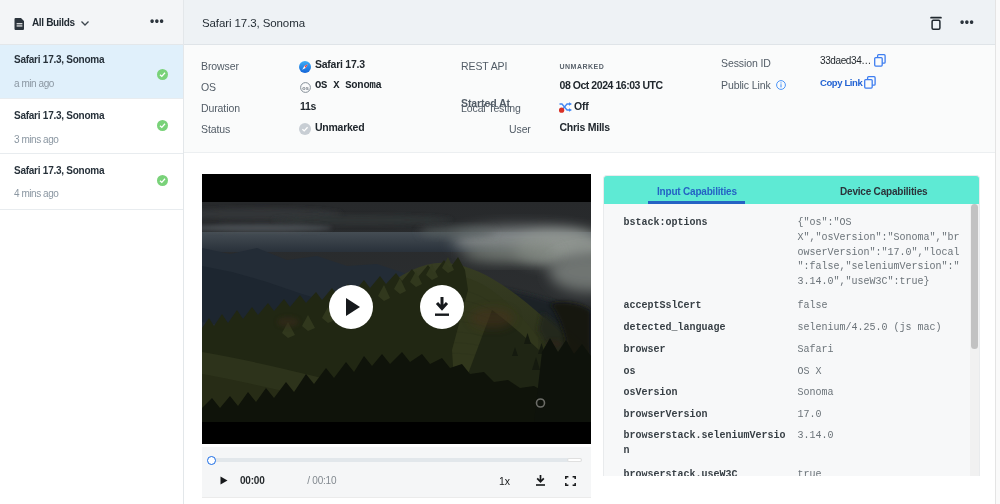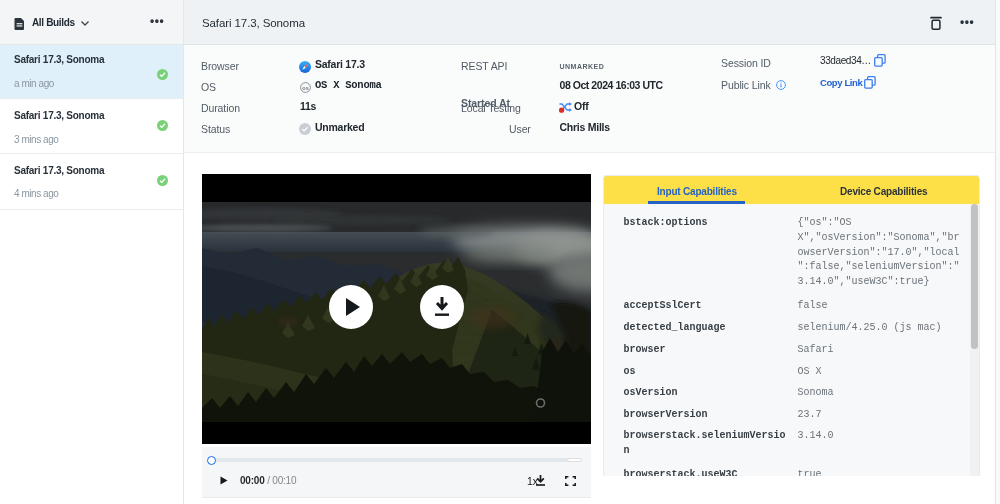--- a/index.html
+++ b/index.html
@@ -25,21 +25,21 @@
     background:#fafbfb; border-bottom:1px solid #eceff1; }
   .lbl { position:absolute; font-size:10.5px; letter-spacing:-0.1px; color:#525c66; }
   .val { position:absolute; font-size:10.5px; font-weight:bold; letter-spacing:-0.25px; color:#20272d; }
   
   #vframe { position:absolute; left:202px; top:174px; width:389px; height:270px; background:#000; }
   .ovbtn { position:absolute; width:44px; height:44px; border-radius:50%; background:#fff; }
   #vctrl { position:absolute; left:202px; top:447px; width:389px; height:51px;
     background:#f5f6f7; border-bottom:1px solid #ebebeb; }
   
   #caps { position:absolute; left:603px; top:175px; width:377px; height:301px;
-    background:#fde047; border:1px solid #e9ebed; border-radius:4px 4px 0 0; border-bottom:none; }
+    background:#5eead4; border:1px solid #e9ebed; border-radius:4px 4px 0 0; border-bottom:none; }
   #caps-body { position:absolute; left:0; top:28px; width:375px; height:272px;
     background:#f7f8f9; overflow:hidden; }
   .ck { position:absolute; left:19.5px; width:170px; font-family:"Liberation Mono", monospace;
     font-size:10px; font-weight:bold; color:#373f45; line-height:14.8px; }
   .cv { position:absolute; left:193.5px; width:172px; font-family:"Liberation Mono", monospace;
     font-size:10px; color:#6b7379; line-height:14.8px; }
   
   #pagesb { position:absolute; right:0; top:0; width:5px; height:504px;
     background:#fafafa; border-left:1px solid #e4e4e4; }
 </style>
@@ -276,22 +276,22 @@
   </div>
 </div>
 
 <div id="vctrl">
   <div class="abs" style="left:9px;top:11.2px;width:371px;height:3.6px;background:#e2e7eb;border-radius:2px;"></div>
   <div class="abs" style="left:365px;top:10.7px;width:15px;height:4.6px;background:#fff;border:0.5px solid #e0e0e0;border-radius:3px;"></div>
   <div class="abs" style="left:5px;top:8.5px;width:9px;height:9px;border-radius:50%;background:#fff;border:1.7px solid #1a6be5;"></div>
   <svg class="abs" style="left:18px;top:29px" width="8" height="9" viewBox="0 0 8 9">
     <path d="M0.5 0.5 L7.5 4.5 L0.5 8.5 Z" fill="#17191b"></path>
   </svg>
-  <div class="abs" style="left:38px;top:28px;font-size:10px;font-weight:bold;letter-spacing:-0.2px;color:#272b2e;">00:00 <span style="font-weight:normal;color:#82898f;">/ 00:10</span></div>
-  <div class="abs" style="left:297px;top:28px;font-size:10.5px;color:#17191b;margin-left:28px;">1x</div>
+  <div class="abs" style="left:38px;top:28px;font-size:10px;font-weight:bold;letter-spacing:-0.2px;color:#272b2e;">00:00 <span style="font-weight:normal;color:#82898f;margin-left:40px;">/ 00:10</span></div>
+  <div class="abs" style="left:297px;top:28px;font-size:10.5px;color:#17191b;">1x</div>
   <svg class="abs" style="left:333px;top:28px" width="11" height="11" viewBox="0 0 11 11">
     <path d="M5.5 0 L5.5 5.5 M2.2 3.3 L5.5 6.8 L8.8 3.3" fill="none" stroke="#17191b" stroke-width="1.7"></path>
     <rect x="1" y="9.2" width="9" height="1.6" fill="#17191b"></rect>
   </svg>
   <svg class="abs" style="left:363px;top:28.5px" width="11" height="10" viewBox="0 0 11 10">
     <g fill="none" stroke="#17191b" stroke-width="1.5">
       <path d="M0.8 3 V0.8 H3.4"></path>
         <path d="M7.6 0.8 H10.2 V3"></path>
       <path d="M10.2 7 V9.2 H7.6"></path>
         <path d="M3.4 9.2 H0.8 V7"></path>
@@ -310,21 +310,21 @@
     <div class="cv" style="top:95px;">false</div>
     <div class="ck" style="top:117px;">detected_language</div>
     <div class="cv" style="top:117px;">selenium/4.25.0 (js mac)</div>
     <div class="ck" style="top:138.5px;">browser</div>
     <div class="cv" style="top:138.5px;">Safari</div>
     <div class="ck" style="top:160.5px;">os</div>
     <div class="cv" style="top:160.5px;">OS X</div>
     <div class="ck" style="top:182px;">osVersion</div>
     <div class="cv" style="top:182px;">Sonoma</div>
     <div class="ck" style="top:204px;">browserVersion</div>
-    <div class="cv" style="top:204px;">23.7</div>
+    <div class="cv" style="top:204px;">17.0</div>
     <div class="ck" style="top:225px;">browserstack.seleniumVersio<br>n</div>
     <div class="cv" style="top:225px;">3.14.0</div>
     <div class="ck" style="top:263.5px;">browserstack.useW3C</div>
     <div class="cv" style="top:263.5px;">true</div>
 
     <div class="abs" style="right:0;top:0;width:9px;height:272px;background:#f1f1f1;"></div>
     <div class="abs" style="right:1px;top:0;width:7px;height:145px;background:#c2c2c2;border-radius:4px;"></div>
   </div>
 </div>
 

